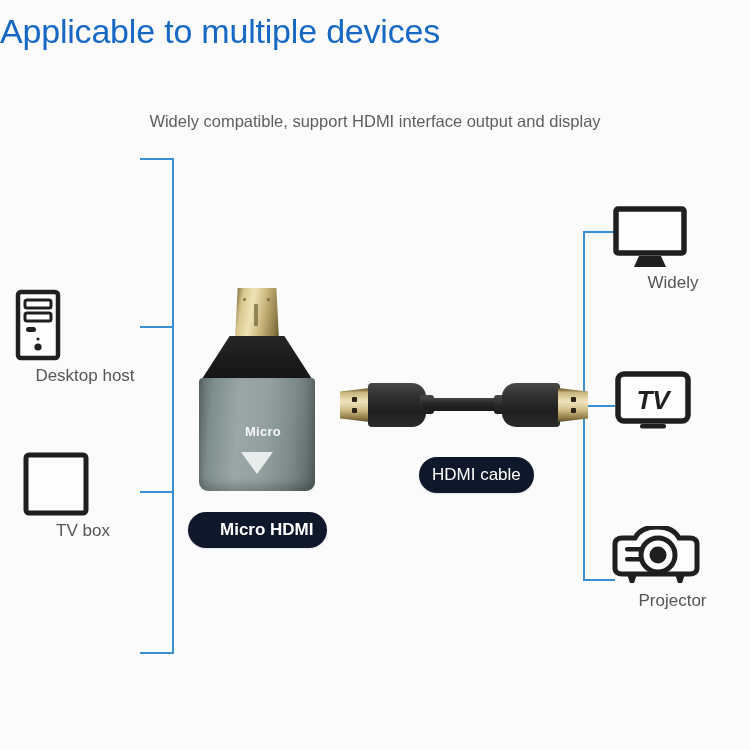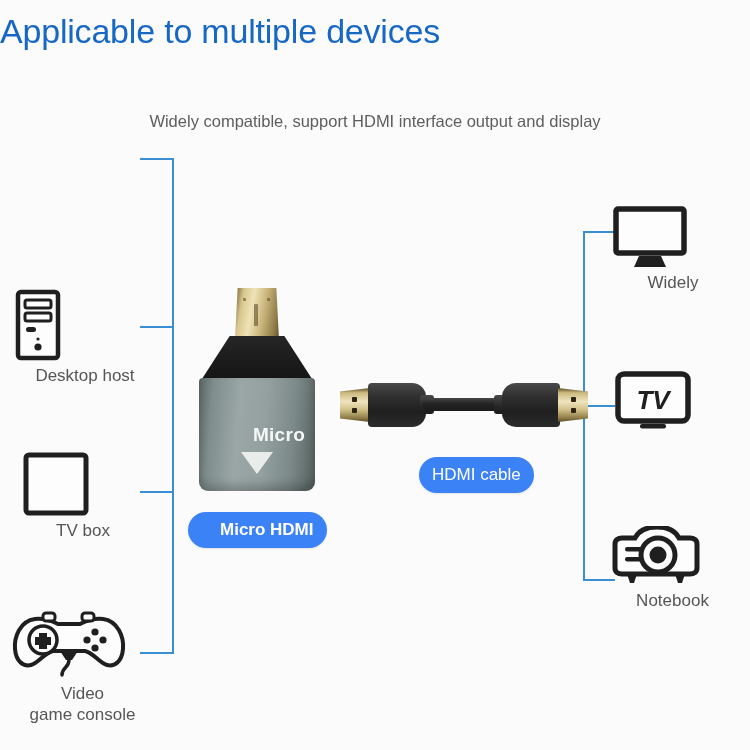--- a/index.html
+++ b/index.html
@@ -74,21 +74,21 @@
   }
   .hline {
     position: absolute;
     height: 2px;
     background: #3a8ed4;
   }
 
   
   .badge {
     position: absolute;
-    background: #3b82f6;
+    background: #0f172a;
     color: #ffffff;
     border-radius: 18px;
     font-size: 17px;
     line-height: 1;
     padding: 9px 13px 10px 13px;
     white-space: nowrap;
     box-shadow: 0 1px 2px rgba(0,0,0,0.10);
   }
   .badge.bold { font-weight: bold; padding-left: 32px; }
 
@@ -131,26 +131,26 @@
     width: 116px;
     height: 113px;
     border-radius: 4px 4px 9px 9px;
     background: linear-gradient(95deg,
         #5d6a6a 0%, #7f8d8d 12%, #9aa7a6 34%,
         #93a09f 56%, #7c8a89 78%, #56615f 100%);
     box-shadow: inset 0 -6px 10px rgba(0,0,0,0.22);
   }
   .adp-text {
     position: absolute;
-    left: 16px;
+    left: 0;
     top: 46px;
     width: 128px;
     text-align: center;
     color: #f4f7f6;
-    font-size: 19px;
+    font-size: 13px;
     font-weight: bold;
     letter-spacing: 0.3px;
   }
   .adp-tri {
     position: absolute;
     left: 42px;
     top: 74px;
     width: 0;
     height: 0;
     border-left: 16px solid transparent;
@@ -252,41 +252,20 @@
         <rect x="20" y="11" width="26" height="8" rx="2" fill="#fdfdfd" stroke="#1f1f1f" stroke-width="3"></rect>
         <rect x="20" y="24" width="26" height="8" rx="2" fill="#fdfdfd" stroke="#1f1f1f" stroke-width="3"></rect>
         <rect x="21" y="38" width="10" height="5" rx="2.5" fill="#1f1f1f"></rect>
         <circle cx="33" cy="50" r="1.6" fill="#1f1f1f"></circle>
         <circle cx="33" cy="58" r="3.6" fill="#1f1f1f"></circle>
       </svg>
     </span>
     <span class="dev-label">Desktop host</span>
   </div>
 
-  <div class="device" style="left:10px; top:607px; width:145px;">
-    <span class="icon-wrap">
-      <svg width="118" height="72" viewBox="0 0 118 72">
-        <path d="M25 12 C10 14 4 30 5 42 C6 54 13 60 21 58 C29 56 34 46 43 44
-                 L75 44 C84 46 89 56 97 58 C105 60 112 54 113 42 C114 30 108 14 93 12
-                 C84 11 76 14 70 17 L48 17 C42 14 34 11 25 12 Z" fill="#fdfdfd" stroke="#1f1f1f" stroke-width="4"></path>
-        <rect x="33" y="6" width="12" height="8" rx="3" fill="#fdfdfd" stroke="#1f1f1f" stroke-width="3"></rect>
-        <rect x="72" y="6" width="12" height="8" rx="3" fill="#fdfdfd" stroke="#1f1f1f" stroke-width="3"></rect>
-        <circle cx="33" cy="33" r="14" fill="#fdfdfd" stroke="#1f1f1f" stroke-width="3.5"></circle>
-        <path d="M29 26 h8 v4 h4 v8 h-4 v4 h-8 v-4 h-4 v-8 h4 Z" fill="#1f1f1f"></path>
-        <circle cx="85" cy="25" r="3.6" fill="#1f1f1f"></circle>
-        <circle cx="85" cy="41" r="3.6" fill="#1f1f1f"></circle>
-        <circle cx="77" cy="33" r="3.6" fill="#1f1f1f"></circle>
-        <circle cx="93" cy="33" r="3.6" fill="#1f1f1f"></circle>
-        <path d="M50 44 L68 44 L62 53 L56 53 Z" fill="#1f1f1f"></path>
-        <path d="M59 53 C59 61 52 60 52 68" fill="none" stroke="#1f1f1f" stroke-width="3.5" stroke-linecap="round"></path>
-      </svg>
-    </span>
-    <span class="dev-label">Video
-game console</span>
-  </div>
 
   <div class="device" style="left:613px; top:206px; width:120px;">
     <span class="icon-wrap">
       <svg width="74" height="62" viewBox="0 0 74 62">
         <rect x="3" y="3" width="68" height="44" rx="2" ry="2" fill="#fdfdfd" stroke="#1f1f1f" stroke-width="5.5"></rect>
         <path d="M26 50 L48 50 L53 61 L21 61 Z" fill="#1f1f1f"></path>
       </svg>
     </span>
     <span class="dev-label">Widely</span>
   </div>
@@ -308,21 +287,21 @@
                  L85 12 C89 12 92 14 92 18 L92 42 C92 46 89 48 85 48 L17 48
                  C13 48 10 46 10 42 Z" fill="#fdfdfd" stroke="#1f1f1f" stroke-width="5"></path>
         <circle cx="53" cy="29" r="17" fill="#fdfdfd" stroke="#1f1f1f" stroke-width="5"></circle>
         <circle cx="53" cy="29" r="8.5" fill="#1f1f1f"></circle>
         <rect x="20" y="21" width="18" height="4.5" rx="2.2" fill="#1f1f1f"></rect>
         <rect x="20" y="31" width="18" height="4.5" rx="2.2" fill="#1f1f1f"></rect>
         <path d="M22 48 L32 48 L29 57 L25 57 Z" fill="#1f1f1f"></path>
         <path d="M70 48 L80 48 L77 57 L73 57 Z" fill="#1f1f1f"></path>
       </svg>
     </span>
-    <span class="dev-label">Notebook</span>
+    <span class="dev-label">Projector</span>
   </div>
 
   <div id="adapter">
     <div class="adp-plug">
       <div class="adp-plug-line" style="left:8px; top:10px; width:3px; height:3px;"></div>
       <div class="adp-plug-line" style="left:32px; top:10px; width:3px; height:3px;"></div>
       <div class="adp-plug-line" style="left:19px; top:16px; width:4px; height:22px;"></div>
     </div>
     <div class="adp-shoulder"></div>
     <div class="adp-body">

